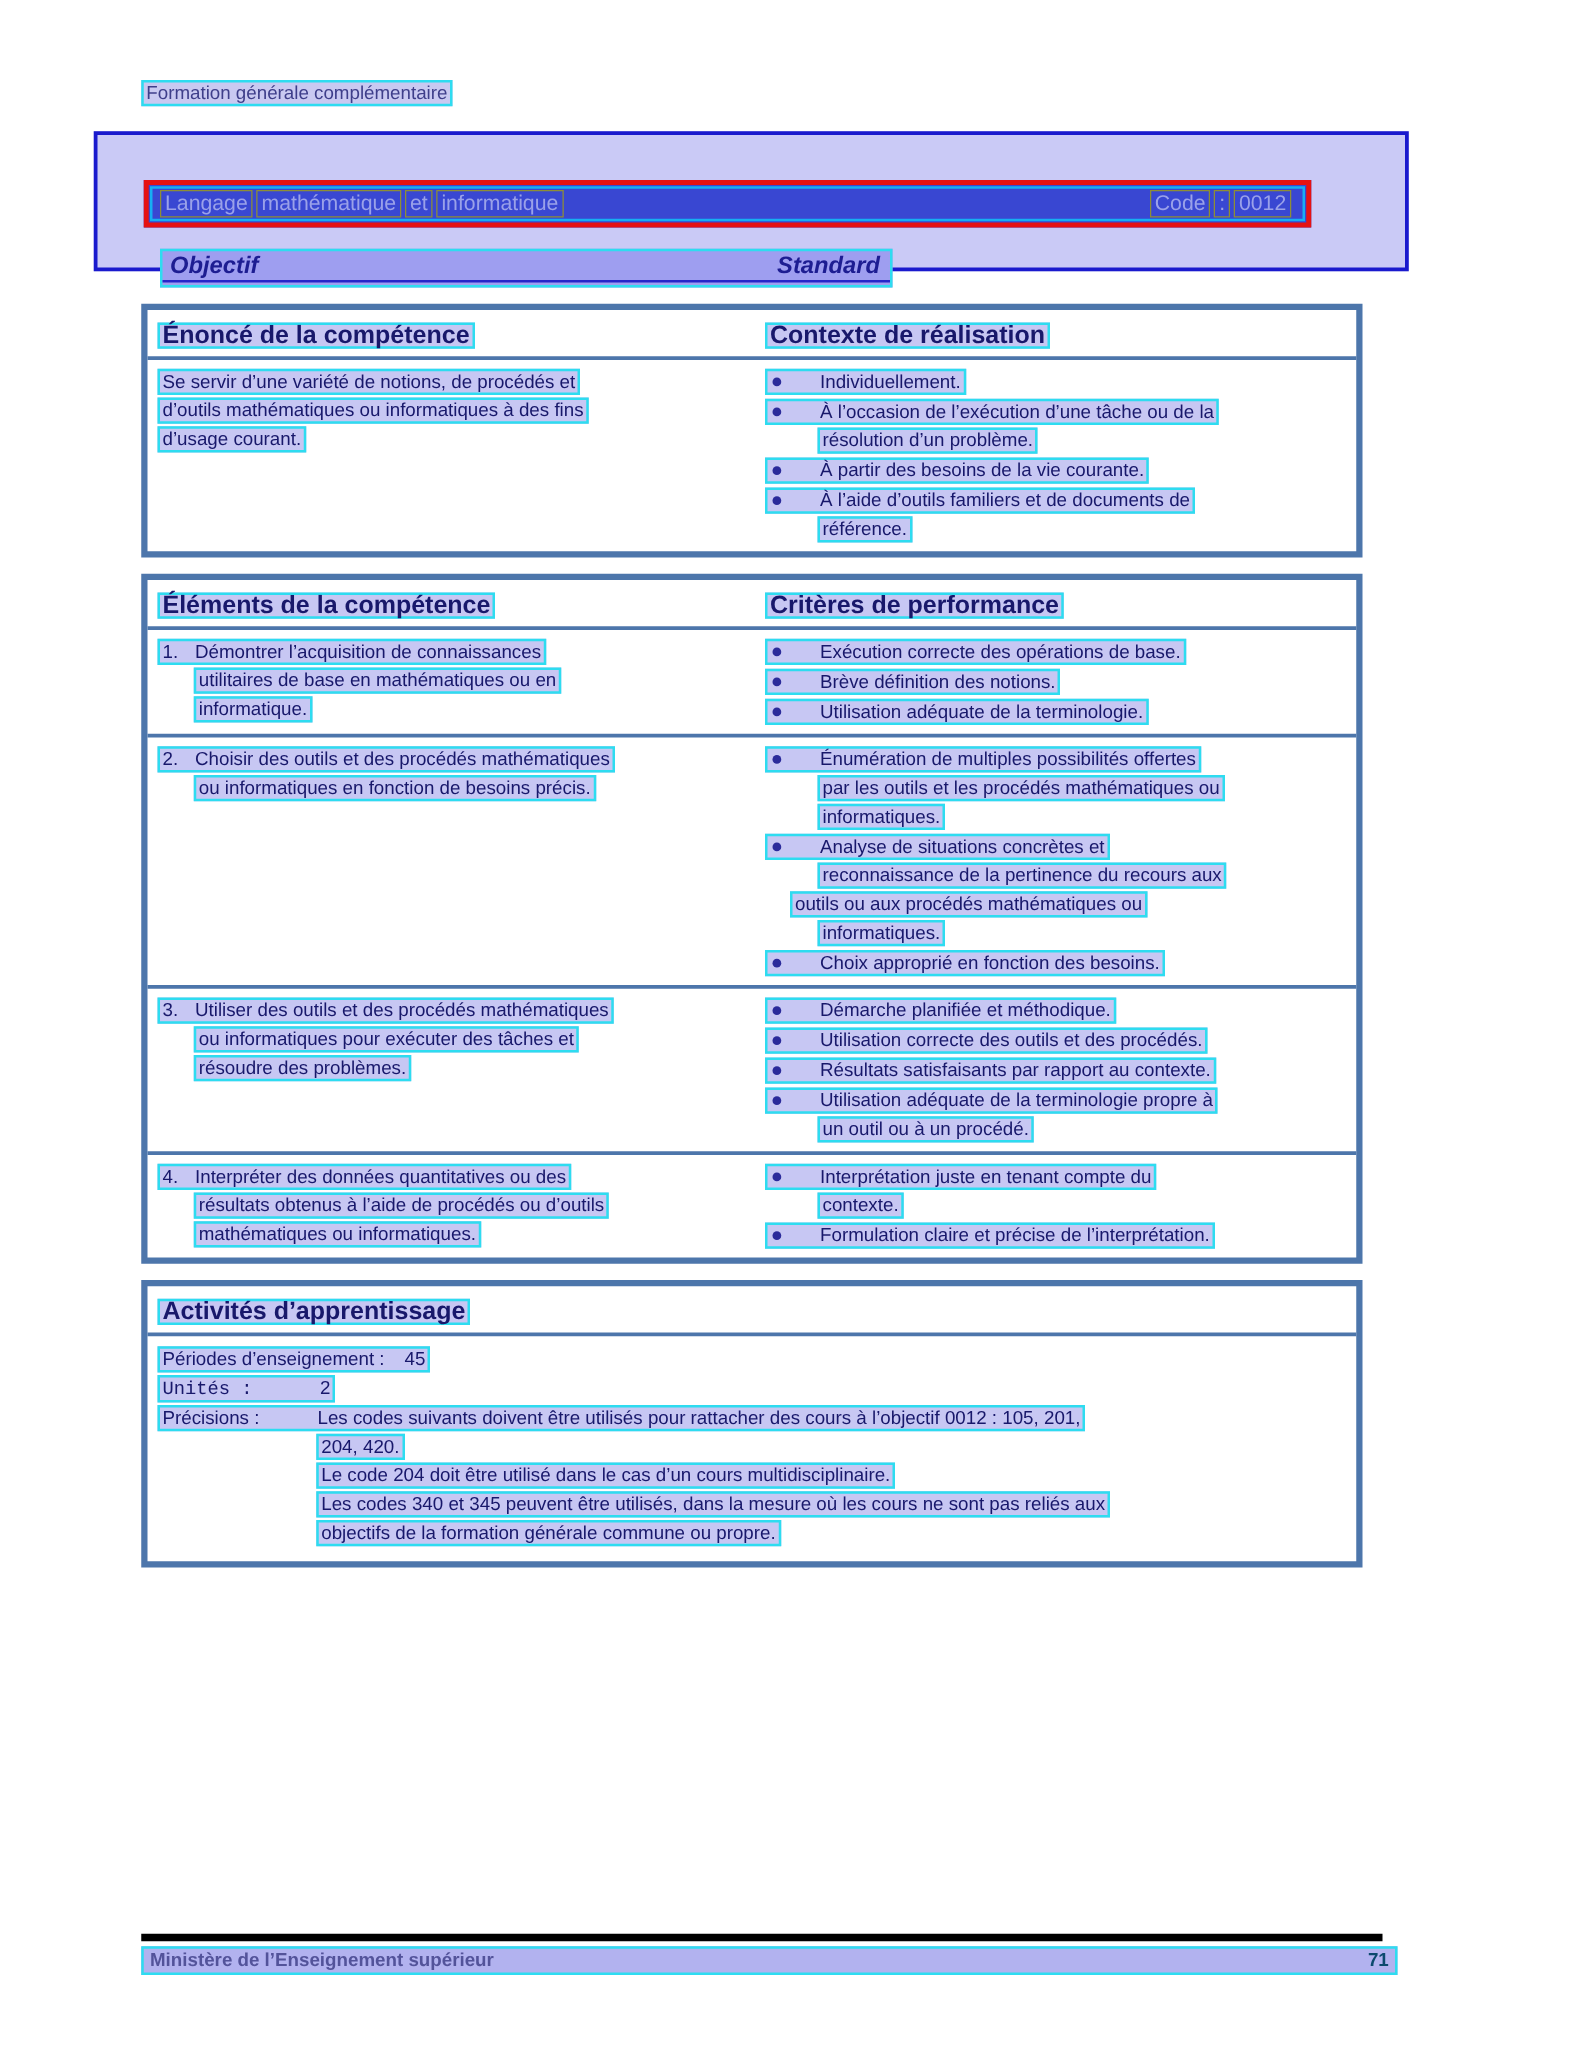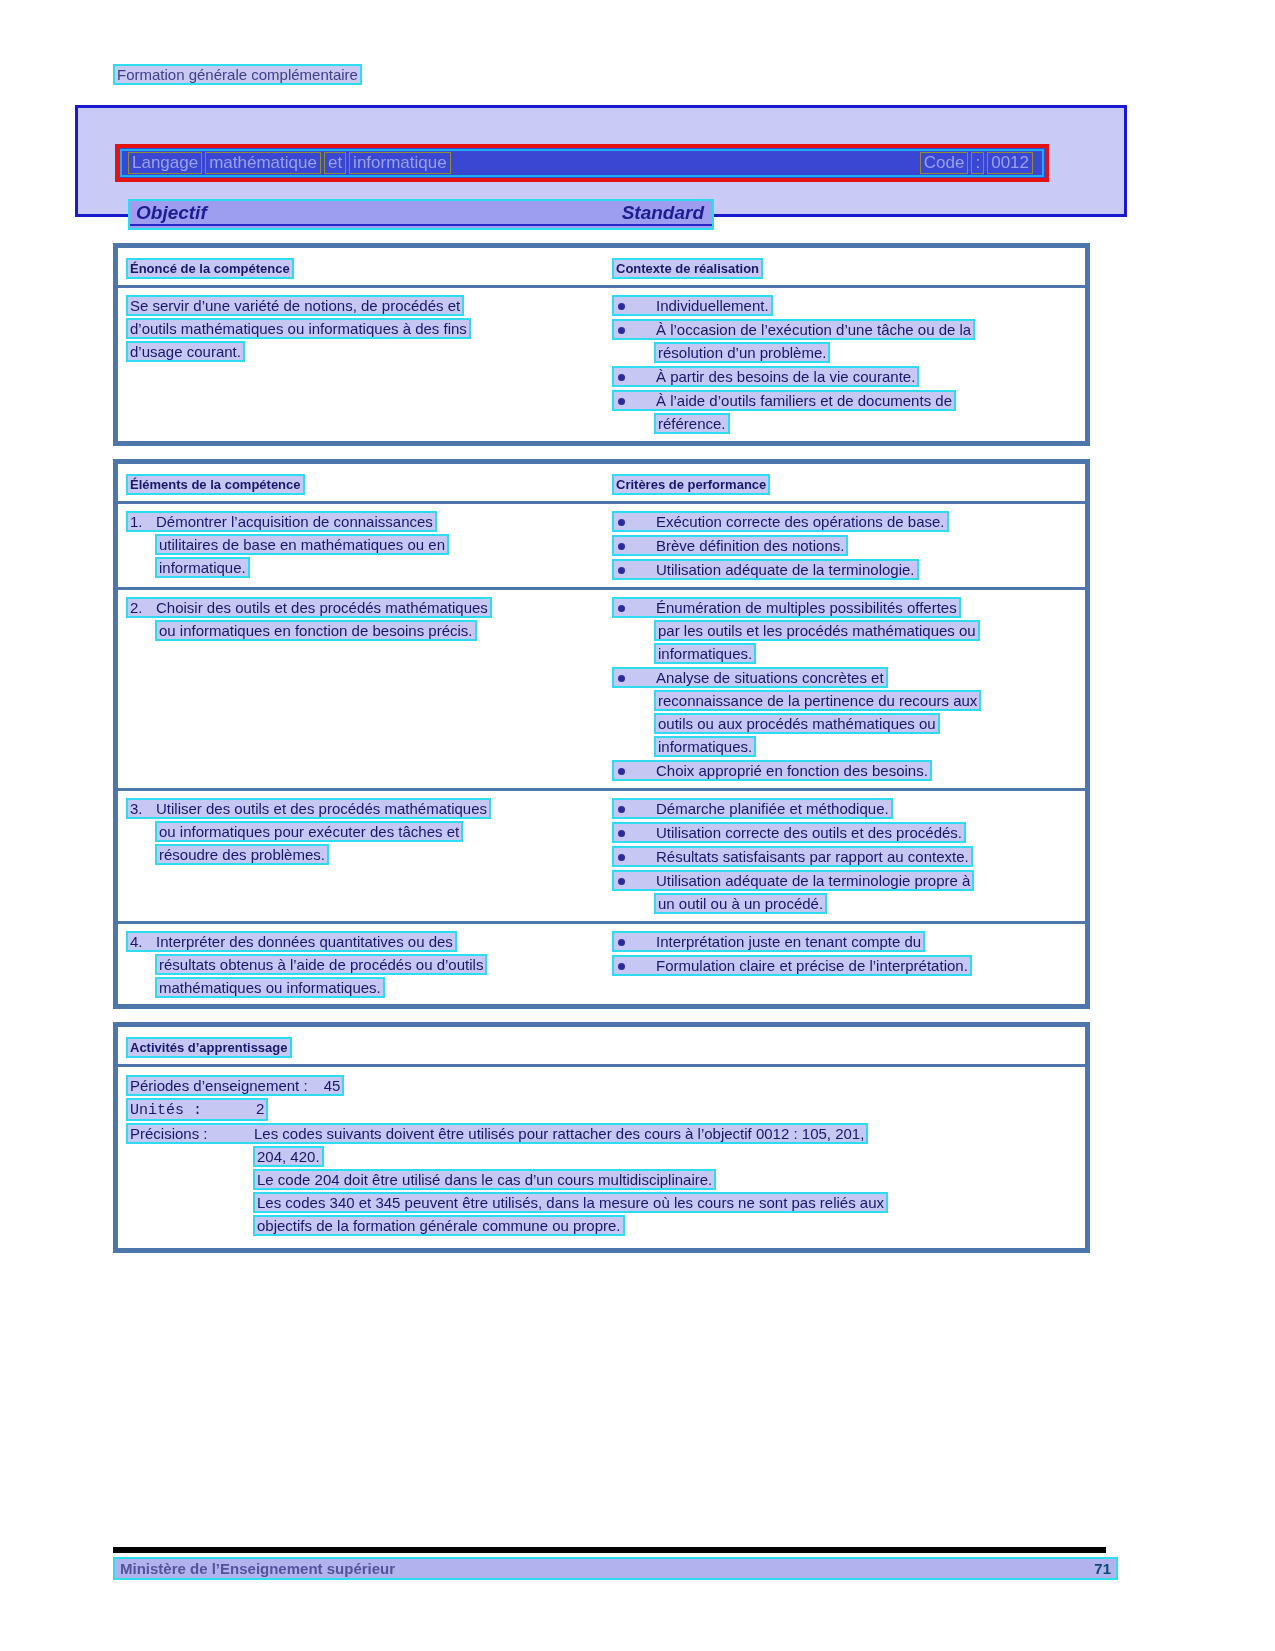--- a/index.html
+++ b/index.html
@@ -64,21 +64,21 @@
   .obj-band::after{
     content:"";position:absolute;left:0;right:0;bottom:2px;height:2px;background:#2626c9;
   }
 
   
   .tables{position:absolute;top:243px;left:113px;width:977px;}
   .tbl{border:5px solid var(--table-border);background:#fff;margin-bottom:13px;}
   .thead{display:flex;padding:10px 0 6px 0;}
   .hcell.left{width:494px;padding-left:8px;}
   .hcell.right{flex:1;}
-  .th{font-weight:bold;font-size:13px;}
+  .th{font-weight:bold;font-size:20px;}
   .tdivider,.row-divider{border-top:3px solid var(--table-border);}
   .body-row{display:flex;padding:7px 0 4px 0;}
   .col-left{width:494px;padding-left:8px;}
   .col-right{flex:1;}
   .bullet-item{margin-bottom:3px;}
 
   
   .act-body{padding:8px 0 10px 8px;}
   .lbl-periods{display:inline-block;}
   .val-gap{display:inline-block;margin-left:16px;}
@@ -202,21 +202,21 @@
             </div>
             <div class="col-right">
               <div class="bullet-item">
                 <div class="line"><span class="hl"><span class="dot"></span><span>Énumération de multiples possibilités offertes</span></span></div>
                 <div class="line" style="margin-left: 42px;"><span class="hl"><span>par les outils et les procédés mathématiques ou</span></span></div>
                 <div class="line" style="margin-left: 42px;"><span class="hl"><span>informatiques.</span></span></div>
               </div>
               <div class="bullet-item">
                 <div class="line"><span class="hl"><span class="dot"></span><span>Analyse de situations concrètes et</span></span></div>
                 <div class="line" style="margin-left: 42px;"><span class="hl"><span>reconnaissance de la pertinence du recours aux</span></span></div>
-                <div class="line" style="margin-left: 42px;"><span class="hl"><span>outils ou aux procédés mathématiques ou</span></span></div>
+                <div class="line" style="margin-left: 20px;"><span class="hl"><span>outils ou aux procédés mathématiques ou</span></span></div>
                 <div class="line" style="margin-left: 42px;"><span class="hl"><span>informatiques.</span></span></div>
               </div>
               <div class="bullet-item">
                 <div class="line"><span class="hl"><span class="dot"></span><span>Choix approprié en fonction des besoins.</span></span></div>
               </div>
             </div>
           </div>
           <div class="row-divider"></div>
           <div class="body-row">
             <div class="col-left">
@@ -243,20 +243,21 @@
           <div class="row-divider"></div>
           <div class="body-row">
             <div class="col-left">
               <div class="line"><span class="hl"><span class="num">4.</span><span>Interpréter des données quantitatives ou des</span></span></div>
               <div class="line" style="margin-left: 29px;"><span class="hl"><span>résultats obtenus à l’aide de procédés ou d’outils</span></span></div>
               <div class="line" style="margin-left: 29px;"><span class="hl"><span>mathématiques ou informatiques.</span></span></div>
             </div>
             <div class="col-right">
               <div class="bullet-item">
                 <div class="line"><span class="hl"><span class="dot"></span><span>Interprétation juste en tenant compte du</span></span></div>
+                <div class="line" style="margin-left: 42px;"><span class="hl"><span>contexte.</span></span></div>
               </div>
               <div class="bullet-item">
                 <div class="line"><span class="hl"><span class="dot"></span><span>Formulation claire et précise de l’interprétation.</span></span></div>
               </div>
             </div>
           </div>
         </div>
     </section>
 
     <section class="tbl">

